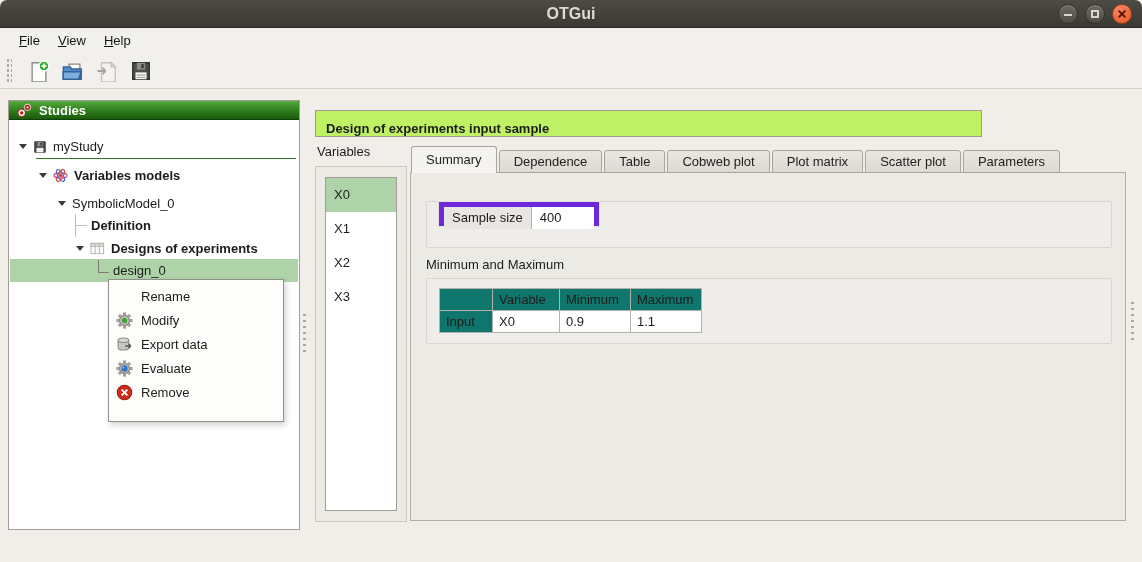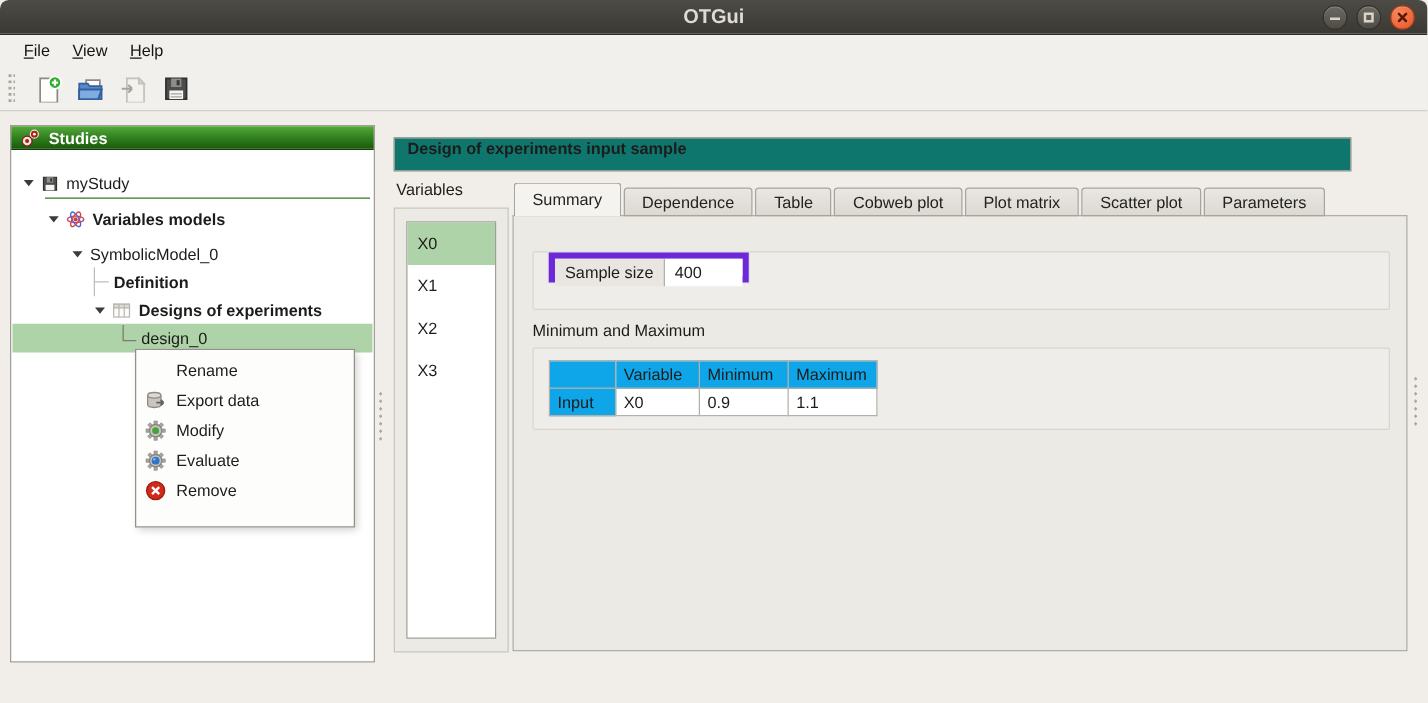--- a/index.html
+++ b/index.html
@@ -129,23 +129,23 @@
 
   
   .vsplit-dots {
     position:absolute; width:5px;
     background-image:radial-gradient(circle, #a8a49b 1.1px, transparent 1.3px);
     background-size:5px 6px;
   }
 
   
   .doc-title-field {
-    position:absolute; left:315px; top:110px; width:766px; height:27px;
-    background:#0f766e; border:1px solid #9d9a93;
-    display:flex; align-items:flex-start; padding-left:10px;
+    position:absolute; left:315px; top:110px; width:667px; height:27px;
+    background:#bef264; border:1px solid #9d9a93;
+    display:flex; align-items:flex-end; padding-left:10px;
     font-weight:bold;
   }
   .vars-label { position:absolute; left:317px; top:144px; }
   .vars-frame {
     position:absolute; left:315px; top:166px; width:92px; height:356px;
     background:#eceae5; border:1px solid #cac7c0;
   }
   .vars-list {
     position:absolute; left:9px; top:10px; width:72px; height:334px;
     background:#fff; border:1px solid #a29e97;
@@ -193,21 +193,21 @@
 
   .mm-table {
     position:absolute; left:12px; top:9px;
     border:1px solid #94918a; border-collapse:collapse;
     background:#fff;
   }
   .mm-table td {
     border:1px solid #b4b1aa; padding:0 6px;
     height:21px; font-size:13px; white-space:nowrap;
   }
-  .mm-table .hdr { background:#0ea5e9; height:22px; }
+  .mm-table .hdr { background:#0f766e; height:22px; }
   .mm-c0 { width:53px; } .mm-c1 { width:67px; } .mm-c2 { width:71px; } .mm-c3 { width:71px; }
 </style>
 </head>
 <body>
 
 <div class="titlebar">
   <div class="wtitle">OTGui</div>
   <div class="winbtns">
     <div class="winbtn">
         <span class="glyph-min"></span>
@@ -338,42 +338,42 @@
 
 <div class="ctx-menu">
   <div class="ctx-item">
     <span class="ctx-icon"></span>
     <span>Rename</span>
   </div>
 
   <div class="ctx-item">
     <span class="ctx-icon">
       <svg viewBox="0 0 16 16">
-        <path d="M2 4v7c0 1.2 2.2 2.2 5 2.2s5-1 5-2.2V4" fill="#c9c6c0" stroke="#8f8c85"></path>
-        <ellipse cx="7" cy="4" rx="5" ry="2.1" fill="#dcd9d3" stroke="#8f8c85"></ellipse>
-        <path d="M8.5 9.5H14m0 0l-2.1-2.1M14 9.5l-2.1 2.1" stroke="#63605a" stroke-width="1.4" fill="none"></path>
-      </svg>
-    </span>
-    <span>Export data</span>
-  </div>
-
-  <div class="ctx-item">
-    <span class="ctx-icon">
-      <svg viewBox="0 0 16 16">
         <g fill="#a9a6a0" stroke="#87847d" stroke-width="0.5">
           <rect x="6.8" y="0.8" width="2.4" height="14.4"></rect>
           <rect x="0.8" y="6.8" width="14.4" height="2.4"></rect>
           <rect x="6.8" y="0.8" width="2.4" height="14.4" transform="rotate(45 8 8)"></rect>
           <rect x="6.8" y="0.8" width="2.4" height="14.4" transform="rotate(135 8 8)"></rect>
         </g>
         <circle cx="8" cy="8" r="4.6" fill="#c9c6c0" stroke="#87847d"></circle>
         <circle cx="8" cy="8" r="2.6" fill="#44a33c"></circle>
       </svg>
     </span>
     <span>Modify</span>
+  </div>
+
+  <div class="ctx-item">
+    <span class="ctx-icon">
+      <svg viewBox="0 0 16 16">
+        <path d="M2 4v7c0 1.2 2.2 2.2 5 2.2s5-1 5-2.2V4" fill="#c9c6c0" stroke="#8f8c85"></path>
+        <ellipse cx="7" cy="4" rx="5" ry="2.1" fill="#dcd9d3" stroke="#8f8c85"></ellipse>
+        <path d="M8.5 9.5H14m0 0l-2.1-2.1M14 9.5l-2.1 2.1" stroke="#63605a" stroke-width="1.4" fill="none"></path>
+      </svg>
+    </span>
+    <span>Export data</span>
   </div>
 
 
   <div class="ctx-item">
     <span class="ctx-icon">
       <svg viewBox="0 0 16 16">
         <g fill="#a9a6a0" stroke="#87847d" stroke-width="0.5">
           <rect x="6.8" y="0.8" width="2.4" height="14.4"></rect>
           <rect x="0.8" y="6.8" width="14.4" height="2.4"></rect>
           <rect x="6.8" y="0.8" width="2.4" height="14.4" transform="rotate(45 8 8)"></rect>

